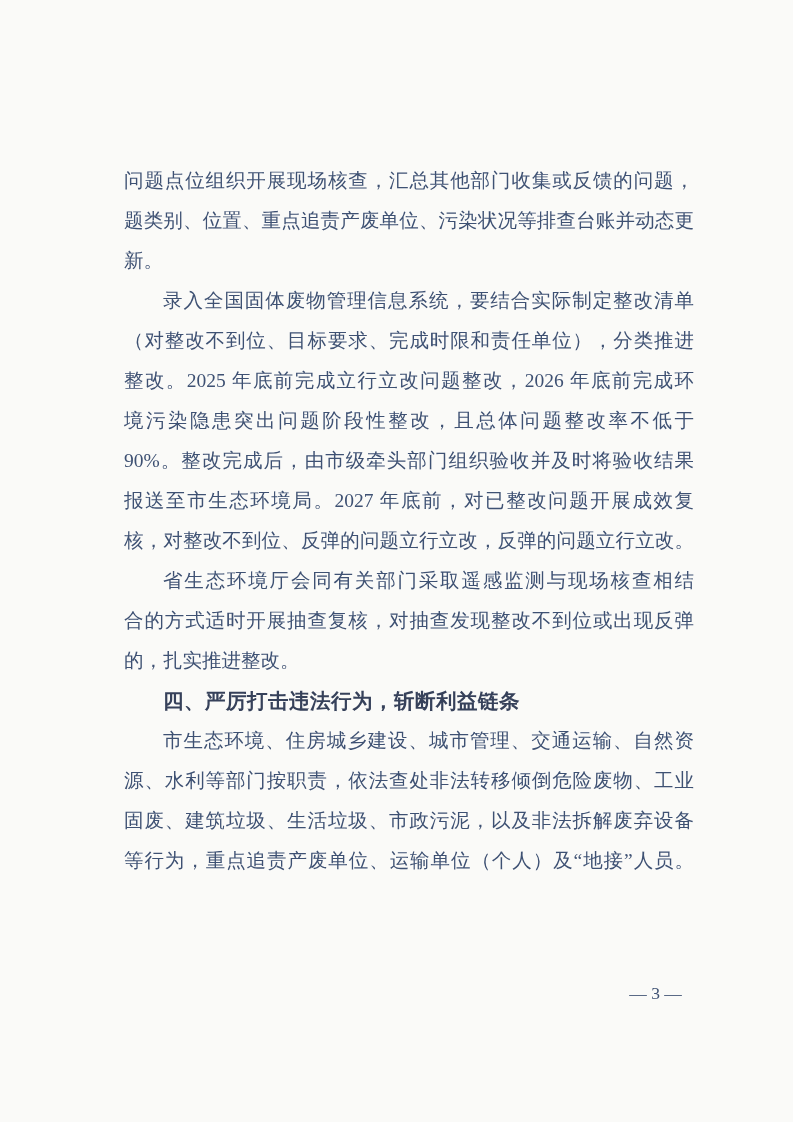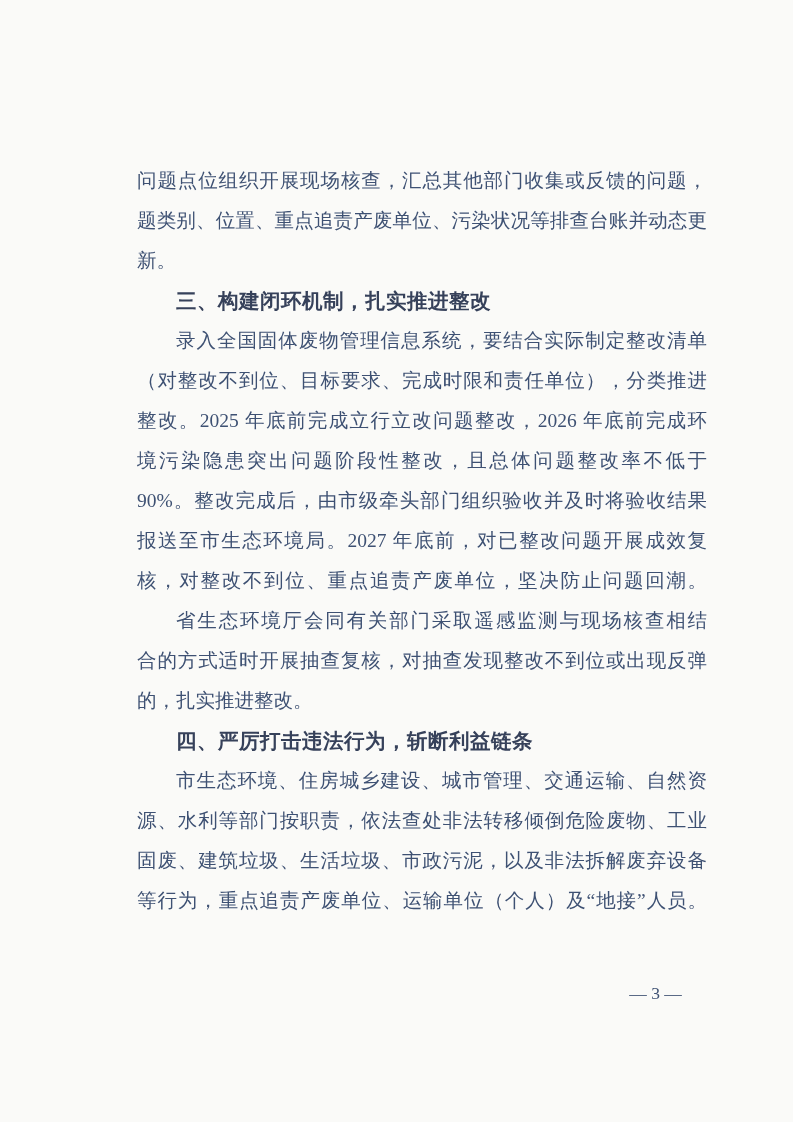--- a/index.html
+++ b/index.html
@@ -13,21 +13,21 @@
     overflow: hidden;
     background: var(--paper, #fafaf8);
     font-family: "Liberation Serif", "DejaVu Serif", serif;
   }
   .sheet {
     position: absolute;
     inset: 0;
   }
   .text-block {
     position: absolute;
-    left: 137px;
+    left: 124px;
     top: 161px;
     width: 570px;
   }
   .line {
     height: 40px;
     line-height: 40px;
     font-size: 19.5px;
     color: var(--ink, #3e5173);
     text-align: justify;
     text-align-last: justify;
@@ -64,28 +64,27 @@
 </head>
 <body>
 
 <div class="sheet">
 
   <main class="text-block">
 
   <div class="line">问题点位组织开展现场核查，汇总其他部门收集或反馈的问题，</div>
       <div class="line">题类别、位置、重点追责产废单位、污染状况等排查台账并动态更</div>
       <div class="line flush">新。</div>
-      <div class="line heading indent flush">三、构建闭环机制，扎实推进整改</div>
       <div class="line indent">录入全国固体废物管理信息系统，要结合实际制定整改清单</div>
       <div class="line">（对整改不到位、目标要求、完成时限和责任单位），分类推进</div>
       <div class="line">整改。2025 年底前完成立行立改问题整改，2026 年底前完成环</div>
       <div class="line">境污染隐患突出问题阶段性整改，且总体问题整改率不低于</div>
       <div class="line">90%。整改完成后，由市级牵头部门组织验收并及时将验收结果</div>
       <div class="line">报送至市生态环境局。2027 年底前，对已整改问题开展成效复</div>
-      <div class="line">核，对整改不到位、重点追责产废单位，坚决防止问题回潮。</div>
+      <div class="line">核，对整改不到位、反弹的问题立行立改，反弹的问题立行立改。</div>
       <div class="line indent">省生态环境厅会同有关部门采取遥感监测与现场核查相结</div>
       <div class="line">合的方式适时开展抽查复核，对抽查发现整改不到位或出现反弹</div>
       <div class="line flush">的，扎实推进整改。</div>
       <div class="line heading indent flush">四、严厉打击违法行为，斩断利益链条</div>
       <div class="line indent">市生态环境、住房城乡建设、城市管理、交通运输、自然资</div>
       <div class="line">源、水利等部门按职责，依法查处非法转移倾倒危险废物、工业</div>
       <div class="line">固废、建筑垃圾、生活垃圾、市政污泥，以及非法拆解废弃设备</div>
       <div class="line">等行为，重点追责产废单位、运输单位（个人）及“地接”人员。</div>
     </main>
 

